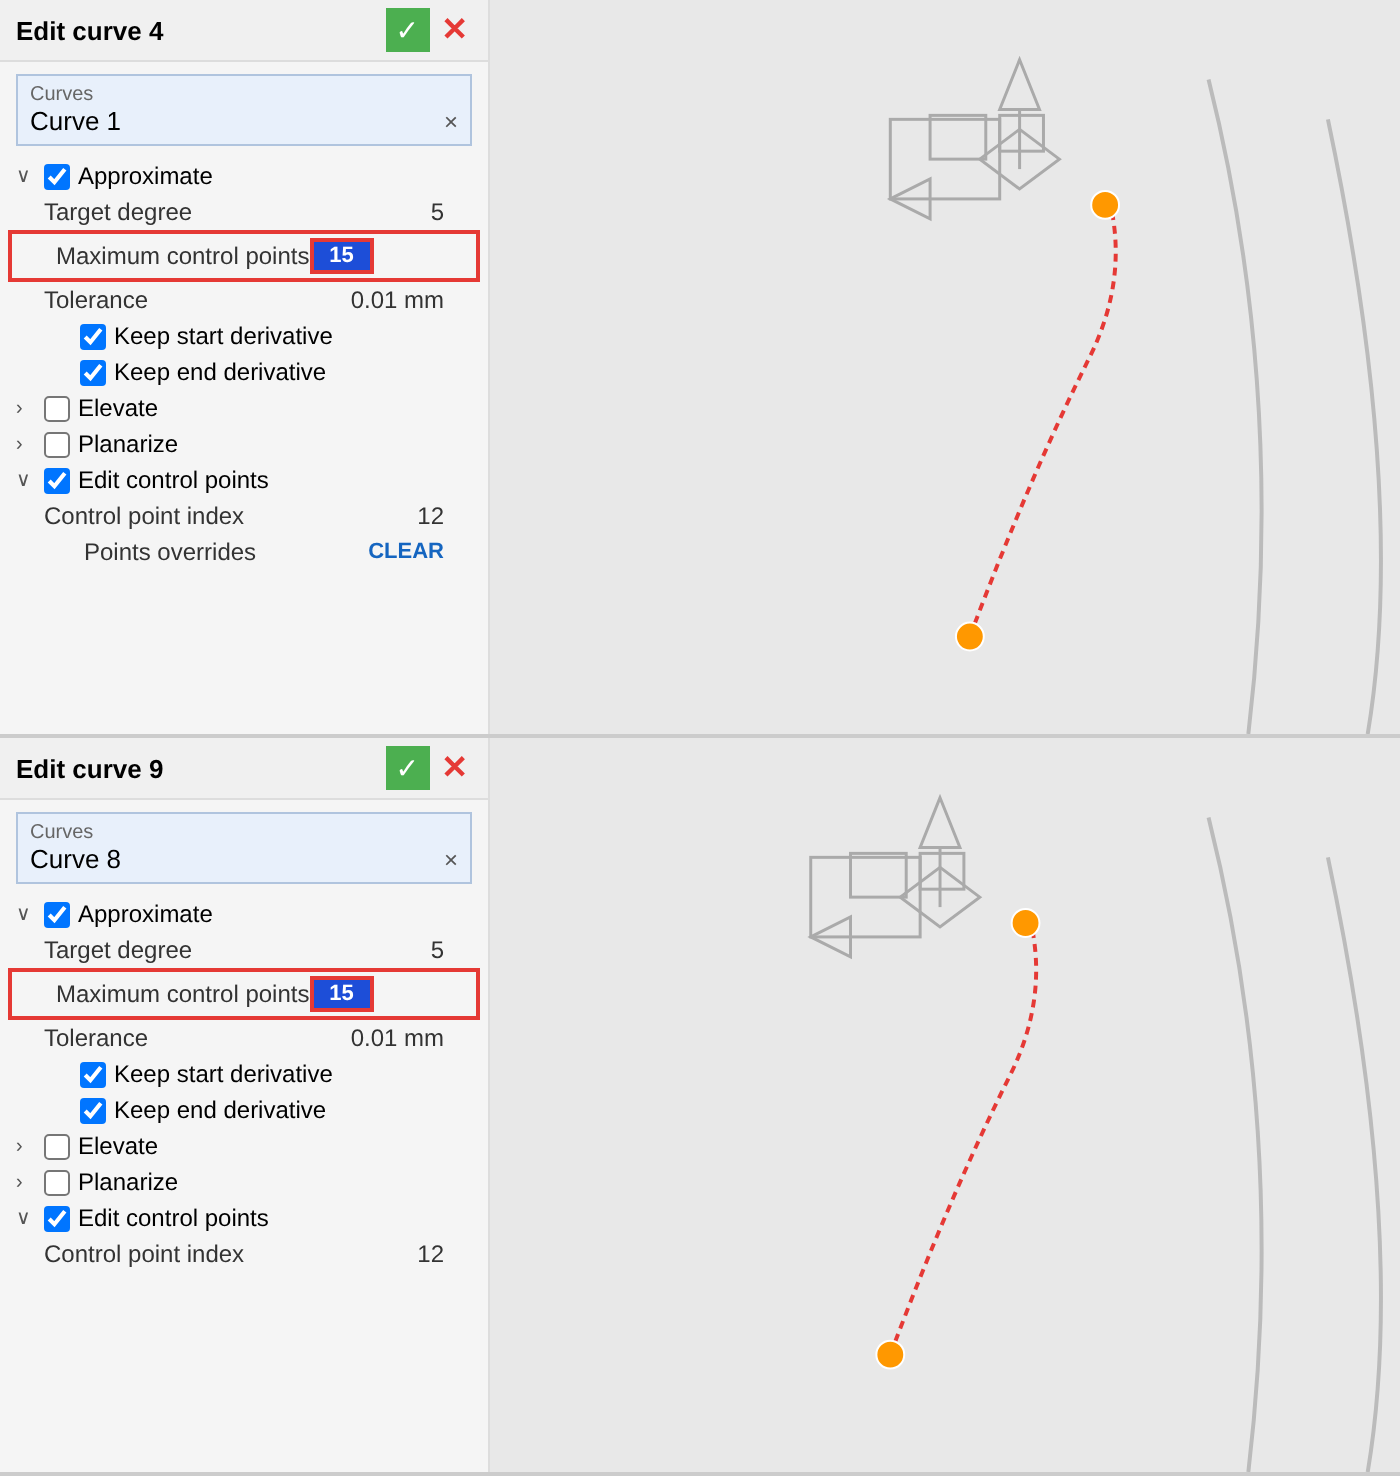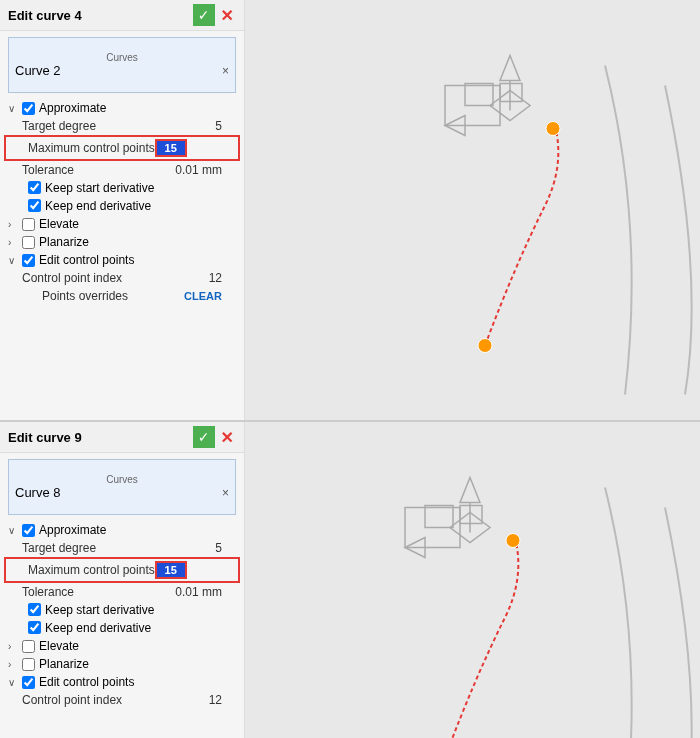--- a/index.html
+++ b/index.html
@@ -9,21 +9,21 @@
       background: #f0f0f0;
       width: 700px;
       height: 738px;
       overflow: hidden;
     }
 
     .panel {
       display: flex;
       flex-direction: row;
       width: 700px;
-      height: 422px;
+      height: 369px;
       background: #f5f5f5;
       border-bottom: 2px solid #ccc;
     }
 
     .left-panel {
       width: 245px;
       background: #f5f5f5;
       border-right: 1px solid #ddd;
       flex-shrink: 0;
     }
@@ -74,22 +74,21 @@
       font-size: 16px;
       font-weight: bold;
       cursor: pointer;
       padding: 0 2px;
     }
 
     .curves-dropdown {
       margin: 6px 8px;
       border: 1px solid #b0c4de;
       background: #e8f0fb;
-      padding: 14px 6px;
-      text-align: center;
+      padding: 4px 6px;
     }
 
     .curves-label {
       font-size: 10px;
       color: #666;
     }
 
     .curves-value-row {
       display: flex;
       align-items: center;
@@ -143,22 +142,23 @@
       display: flex;
       align-items: center;
       justify-content: flex-start;
       padding: 2px 22px 2px 22px;
       border: 2px solid #e53935;
       margin: 0 4px;
     }
 
     .checkbox-row {
       display: flex;
+      align-items: center;
       gap: 4px;
-      padding: 2px 28px;
+      padding: 2px 40px;
       cursor: pointer;
     }
 
     .divider-row {
       padding: 2px 22px;
       display: flex;
       align-items: center;
       justify-content: space-between;
       margin-left: 20px;
     }
@@ -200,21 +200,21 @@
       <span class="panel-title">Edit curve 4</span>
       <div class="header-buttons">
         <button class="btn-check">✓</button>
         <button class="btn-x">✕</button>
       </div>
     </div>
 
     <div class="curves-dropdown">
       <div class="curves-label">Curves</div>
       <div class="curves-value-row">
-        <span class="curves-value">Curve 2</span>
+        <span class="curves-value">Curve 1</span>
         <span class="curves-close">×</span>
       </div>
     </div>
 
     <div class="section-header-row">
       <span class="collapse-arrow">∨</span>
       <label class="checkbox-label">
         <input type="checkbox" checked="" style="">
         <span>Approximate</span>
       </label>

